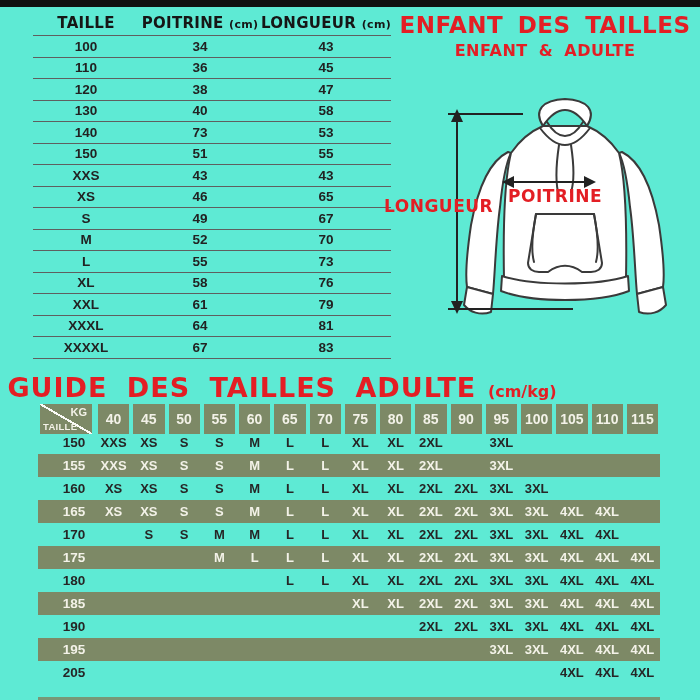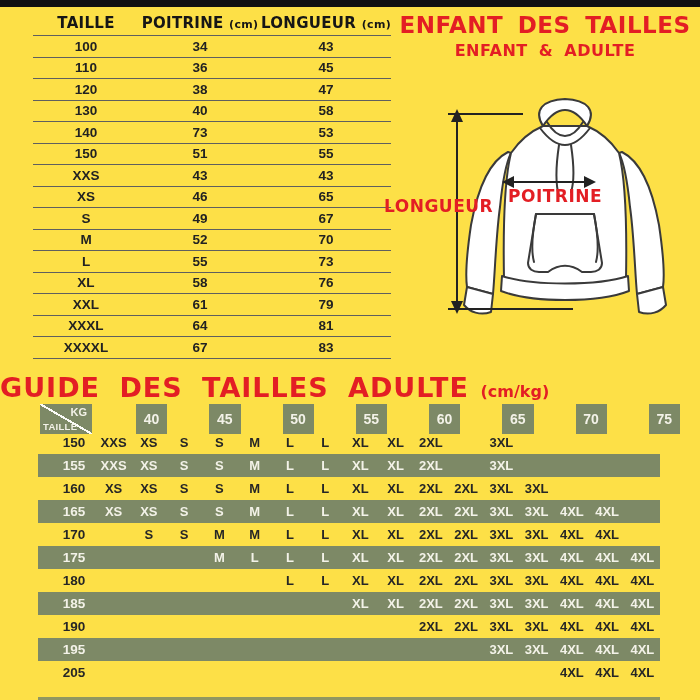--- a/index.html
+++ b/index.html
@@ -5,52 +5,52 @@
   :root{
     --red:#e31e24;
     --green:#7d8966;
     --ink:#262626;
     --band-text:#f3f2e8;
     --line:#5f5f5f;
   }
   *{margin:0;padding:0;box-sizing:border-box;}
   body{background:#888;}
   .page{
-    position:relative;width:700px;height:700px;background:#fde047;
+    position:relative;width:700px;height:700px;background:#5eead4;
     overflow:hidden;font-family:"Liberation Sans",sans-serif;margin:0 auto;padding-left:8px;
   }
   .topbar{position:absolute;left:0;top:0;width:700px;height:7px;background:#111;}
 
   
   .size-table{position:absolute;left:33px;top:10px;width:358px;}
   .st-header{display:grid;grid-template-columns:106px 122px 130px;height:26px;align-items:center;border-bottom:1px solid var(--line);}
   .st-h{--f:15px;text-align:center;font-family:"DejaVu Sans",sans-serif;font-weight:bold;font-size:var(--f);color:#161616;letter-spacing:.3px;white-space:nowrap;}
   .st-h .unit{font-size:11px;}
   .st-row{display:grid;grid-template-columns:106px 122px 130px;height:21.5px;align-items:center;border-bottom:1px solid var(--line);}
   .st-cell{text-align:center;font-weight:bold;font-size:13.5px;color:#222;}
 
   
   .main-title{position:absolute;left:392px;top:12px;width:306px;text-align:center;color:var(--red);font-family:"DejaVu Sans",sans-serif;font-weight:bold;}
   .main-title .l1{font-size:23px;letter-spacing:.5px;word-spacing:6px;white-space:nowrap;}
   .main-title .l2{font-size:16px;letter-spacing:.5px;word-spacing:5px;margin-top:3px;white-space:nowrap;}
 
-  .guide-title{position:absolute;left:0;top:372px;width:564px;color:var(--red);font-family:"DejaVu Sans",sans-serif;font-weight:bold;white-space:nowrap;}
+  .guide-title{position:absolute;left:0;top:372px;width:564px;text-align:center;color:var(--red);font-family:"DejaVu Sans",sans-serif;font-weight:bold;white-space:nowrap;}
   .guide-title .big{font-size:27px;letter-spacing:1px;word-spacing:9px;}
   .guide-title .small{font-size:16px;letter-spacing:0;word-spacing:0;margin-left:6px;}
 
   
   .diagram{position:absolute;left:430px;top:95px;width:260px;height:240px;}
   .diag-label{position:absolute;color:var(--red);font-family:"DejaVu Sans",sans-serif;font-weight:bold;font-size:17px;letter-spacing:.5px;white-space:nowrap;}
   .label-length{left:384px;top:196px;}
   .label-chest{left:508px;top:186px;}
 
   
   .guide{position:absolute;left:38px;top:404px;width:622px;}
   .g-grid{display:grid;grid-template-columns:58px repeat(16,35.25px);}
-  .gh-row{height:22px;gap:38px;}
+  .gh-row{height:22px;}
   .gh-cell{margin:0 2px;background:var(--green);color:var(--band-text);font-weight:bold;font-size:14px;text-align:center;line-height:30px;}
   .gh-corner{position:relative;margin:0 4px 0 2px;background:
       linear-gradient(to top right,transparent calc(50% - 1px),#fbfbf7 calc(50% - 1px),#fbfbf7 calc(50% + 1px),transparent calc(50% + 1px)),
       var(--green);}
   .gh-corner .kg{position:absolute;top:2px;right:5px;font-size:11px;font-weight:bold;color:var(--band-text);}
   .gh-corner .taille{position:absolute;bottom:2px;left:3px;font-size:9.5px;font-weight:bold;color:var(--band-text);letter-spacing:.3px;}
   .g-body{margin-top:5px;}
   .g-row{height:23px;align-items:center;}
   .g-row.band{background:var(--green);}
   .g-label{text-align:center;padding-left:14px;font-weight:bold;font-size:13.5px;color:var(--ink);}

